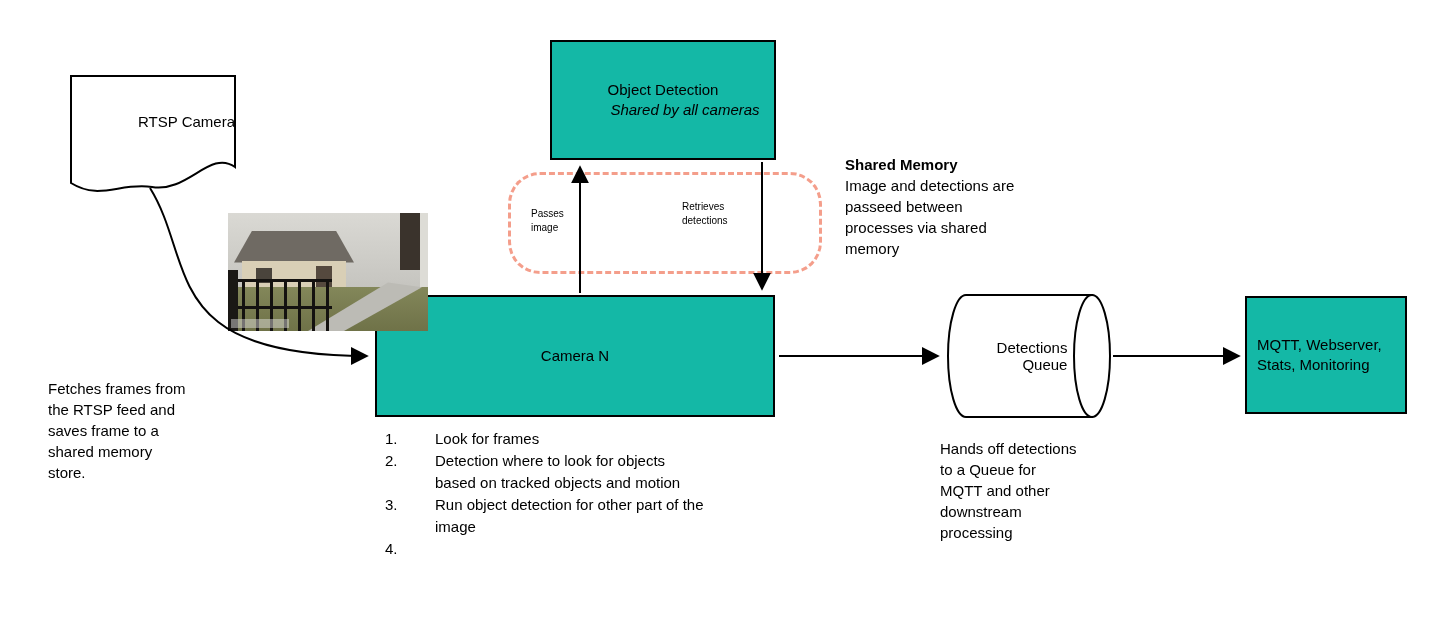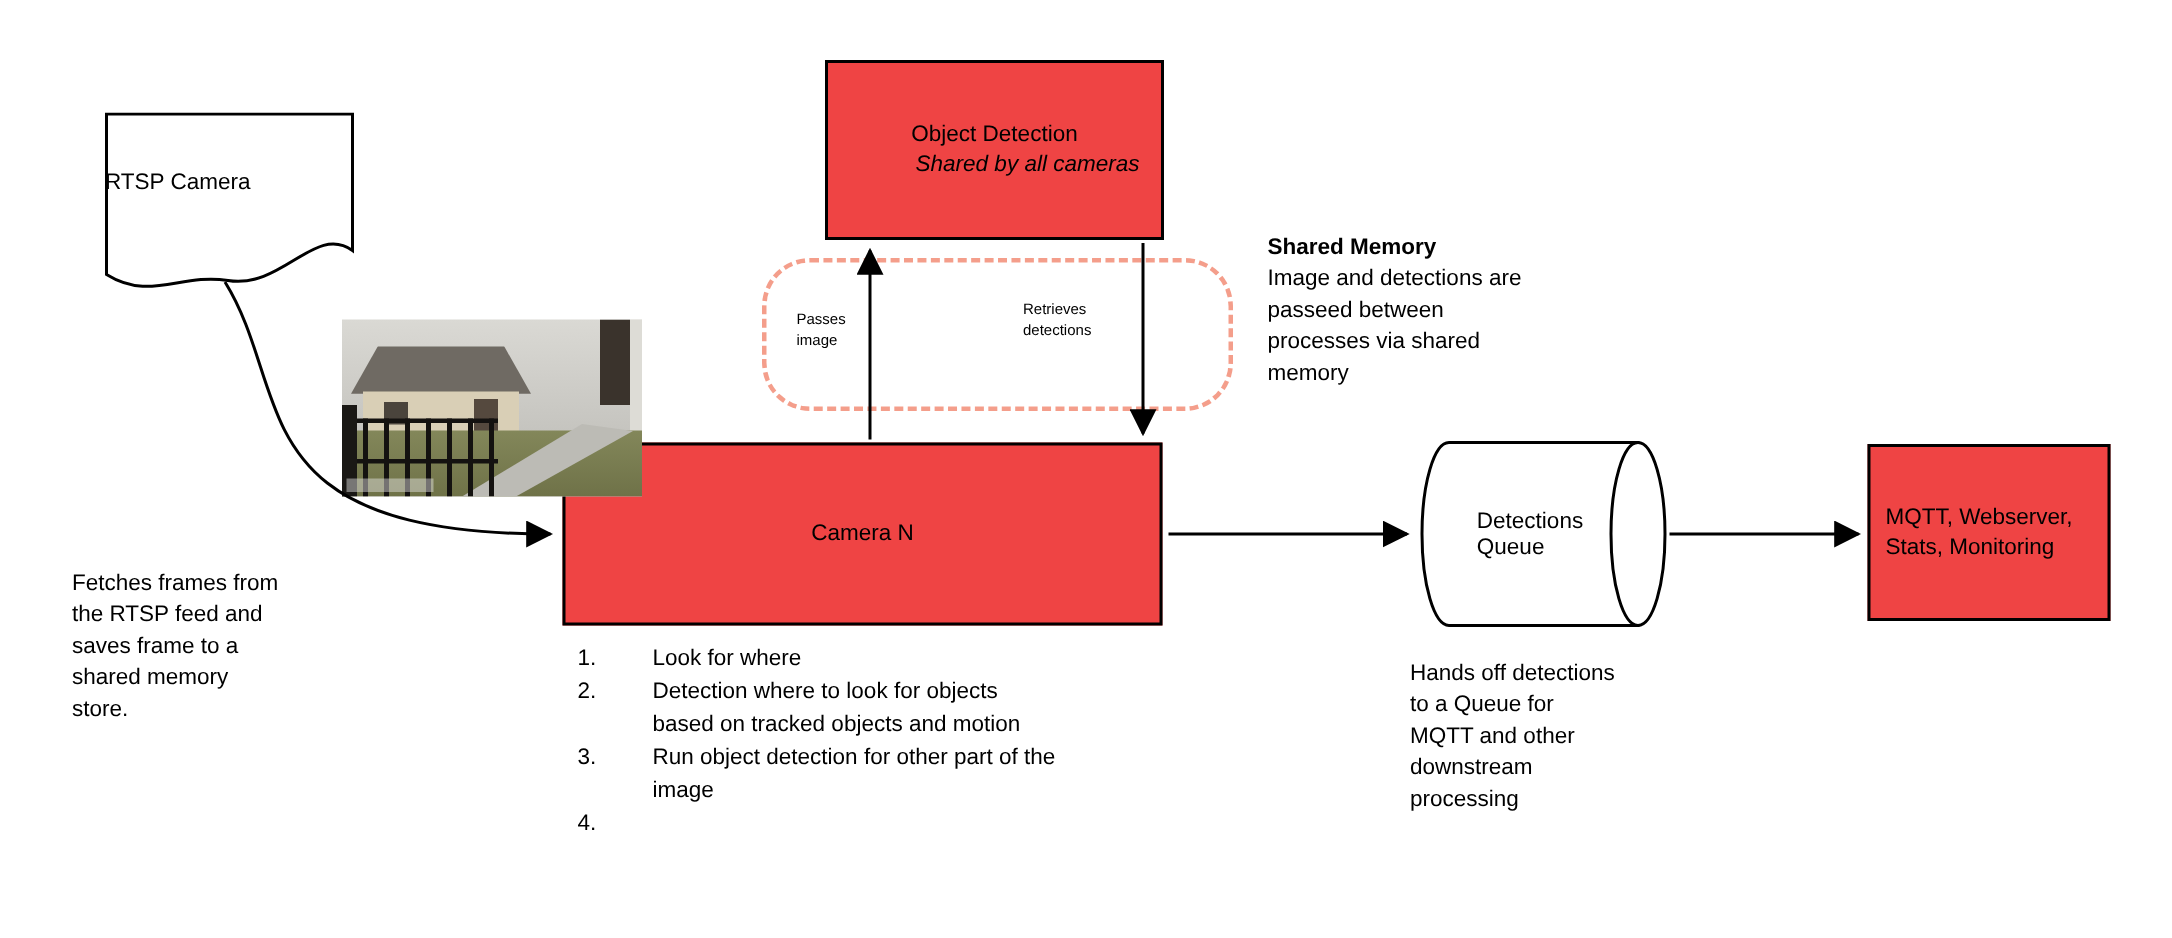--- a/index.html
+++ b/index.html
@@ -1,37 +1,37 @@
 <!DOCTYPE html>
 <html><head>
 <meta charset="utf-8">
 <style>
   * { margin:0; padding:0; box-sizing:border-box; }
   html,body { background:#ffffff; }
   body { font-family:"Liberation Sans", sans-serif; color:#000; }
   .canvas { position:relative; width:1448px; height:625px; background:#fff; overflow:hidden; }
 
   .node {
-    position:absolute; background:#ef4444; border:2px solid #000;
+    position:absolute; background:#14b8a6; border:2px solid #000;
     display:flex; flex-direction:column; align-items:center; justify-content:center;
     text-align:center; font-size:15px; line-height:1.35; z-index:2;
   }
   .node .subtitle { font-style:italic;margin-left:44px; }
 
   .note { position:absolute; font-size:15px; line-height:1.4; white-space:pre-line; z-index:2; }
   .note .note-title { font-weight:bold; }
 
   .edge-label { position:absolute; font-size:10px; line-height:1.4; white-space:pre-line; z-index:3; }
 
   .shared-mem-outline {
     position:absolute; left:508px; top:172px; width:314px; height:102px;
     border:3px dashed #F49E8B; border-radius:32px; z-index:1;
   }
 
-  .shape-label { position:absolute; font-size:15px; text-align:left; z-index:3; white-space:pre-line; }
+  .shape-label { position:absolute; font-size:15px; text-align:right; z-index:3; white-space:pre-line;padding-left:24px; }
 
   svg.layer { position:absolute; left:0; top:0; z-index:4; pointer-events:none; }
   svg.shape { position:absolute; z-index:2; }
 
   
   .steps { position:absolute; left:385px; top:428px; width:380px; z-index:2; }
   .step-row { display:flex; font-size:15px; line-height:22px; }
   .step-num { width:50px; flex:0 0 50px; }
   .step-text { white-space:pre-line; }
 
@@ -108,21 +108,21 @@
 
   <div class="note" style="left:48px; top:343px; width:180px;margin-top:35px;">Fetches frames from
 the RTSP feed and
 saves frame to a
 shared memory
 store.</div>
 
   <div class="steps">
     <div class="step-row">
       <span class="step-num">1.</span>
-      <span class="step-text">Look for where</span>
+      <span class="step-text">Look for frames</span>
     </div>
     <div class="step-row">
       <span class="step-num">2.</span>
       <span class="step-text">Detection where to look for objects
 based on tracked objects and motion</span>
     </div>
     <div class="step-row">
       <span class="step-num">3.</span>
       <span class="step-text">Run object detection for other part of the
 image</span>

